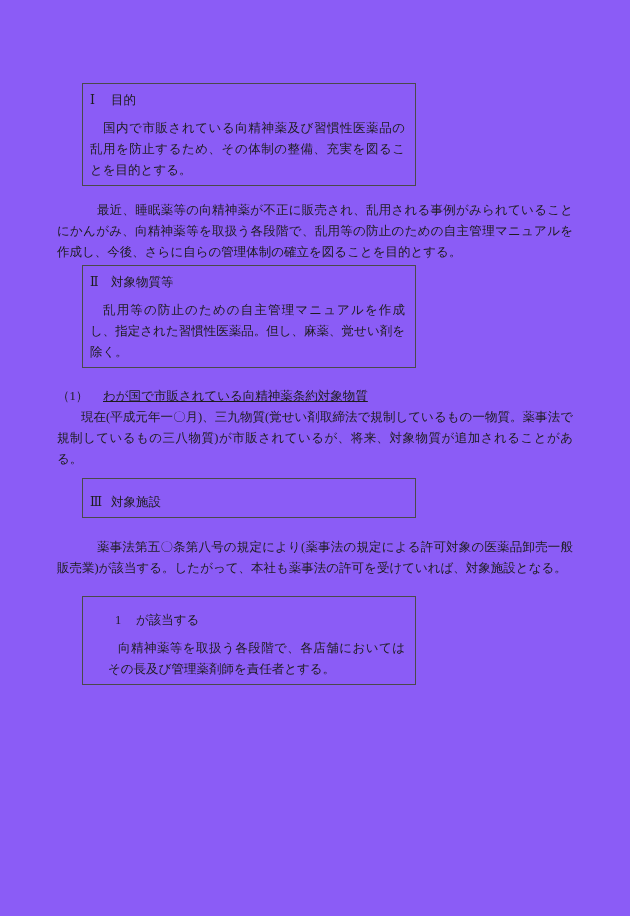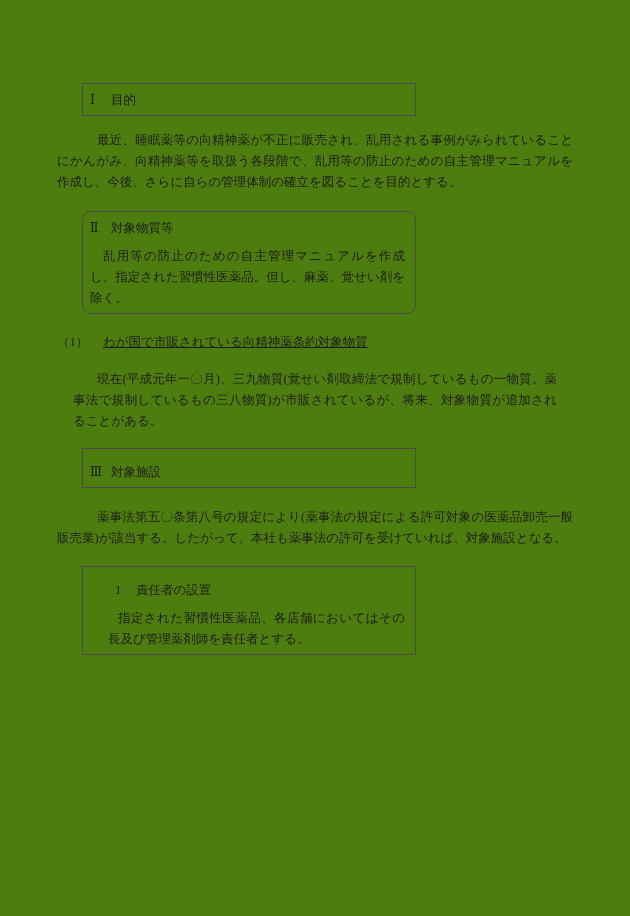--- a/index.html
+++ b/index.html
@@ -7,21 +7,21 @@
     padding: 0;
     background: #e8e8e8;
   }
   .page {
     position: relative;
     width: 630px;
     height: 916px;
     box-sizing: border-box;
     margin: 0;
     padding: 83px 57px 0 57px;
-    background: #4d7c0f;
+    background: #8b5cf6;
     color: #1d1d1d;
     font-family: "Liberation Serif", "DejaVu Serif", serif;
     font-size: 12.5px;
     line-height: 21px;
     overflow: hidden;
   }
   .box {
     box-sizing: border-box;
     width: 334px;
     margin-left: 25px;
@@ -46,45 +46,46 @@
   }
   .sub-heading {
     margin: 7px 0 0 25px;
     white-space: nowrap;
   }
   .para {
     margin: 14px 0 0 0;
     text-indent: 40px;
     text-align: justify;
   }
-  .box--substances { margin-top: 18px; border-radius: 9px; }
+  .box--substances { margin-top: 2px; }
   .items { margin-top: 18px; }
   .item-heading { white-space: nowrap; text-decoration: underline; }
   .item-label {
     display: inline-block;
     min-width: 46px;
   }
   .item-body {
-    margin: 16px;
+    margin: 0;
     text-indent: 24px;
     text-align: justify;
   }
-  .box--facilities { margin-top: 15px; padding-top: 13px; }
+  .box--facilities { margin-top: 8px; padding-top: 13px; }
   .para--facilities { margin-top: 19px; }
   .box--system { margin-top: 17px; }
 </style>
 </head>
 <body>
 
 <div class="page">
 
   <section class="box box--purpose">
     <div class="box-heading">
       <span class="numeral">Ⅰ</span><span class="box-title">目的</span>
     </div>
+    <p class="box-body">国内で市販されている向精神薬及び習慣性医薬品の乱用を防止するため、その体制の整備、充実を図ることを目的とする。</p>
   </section>
 
   <p class="para">最近、睡眠薬等の向精神薬が不正に販売され、乱用される事例がみられていることにかんがみ、向精神薬等を取扱う各段階で、乱用等の防止のための自主管理マニュアルを作成し、今後、さらに自らの管理体制の確立を図ることを目的とする。</p>
 
   <section class="box box--substances">
     <div class="box-heading">
       <span class="numeral">Ⅱ</span><span class="box-title">対象物質等</span>
     </div>
     <p class="box-body">乱用等の防止のための自主管理マニュアルを作成し、指定された習慣性医薬品。但し、麻薬、覚せい剤を除く。</p>
   </section>
@@ -101,18 +102,18 @@
   <section class="box box--facilities">
     <div class="box-heading">
       <span class="numeral">Ⅲ</span><span class="box-title">対象施設</span>
     </div>
   </section>
 
   <p class="para para--facilities">薬事法第五〇条第八号の規定により(薬事法の規定による許可対象の医薬品卸売一般販売業)が該当する。したがって、本社も薬事法の許可を受けていれば、対象施設となる。</p>
 
   <section class="box box--system">
     <div class="sub-heading">
-      <span class="numeral">1</span><span class="sub-title">責任者の設置</span>
+      <span class="numeral">1</span><span class="sub-title">が該当する</span>
     </div>
-    <p class="box-body box-body--sub">指定された習慣性医薬品、各店舗においてはその長及び管理薬剤師を責任者とする。</p>
+    <p class="box-body box-body--sub">向精神薬等を取扱う各段階で、各店舗においてはその長及び管理薬剤師を責任者とする。</p>
   </section>
 
 </div>
 
 </body></html>

